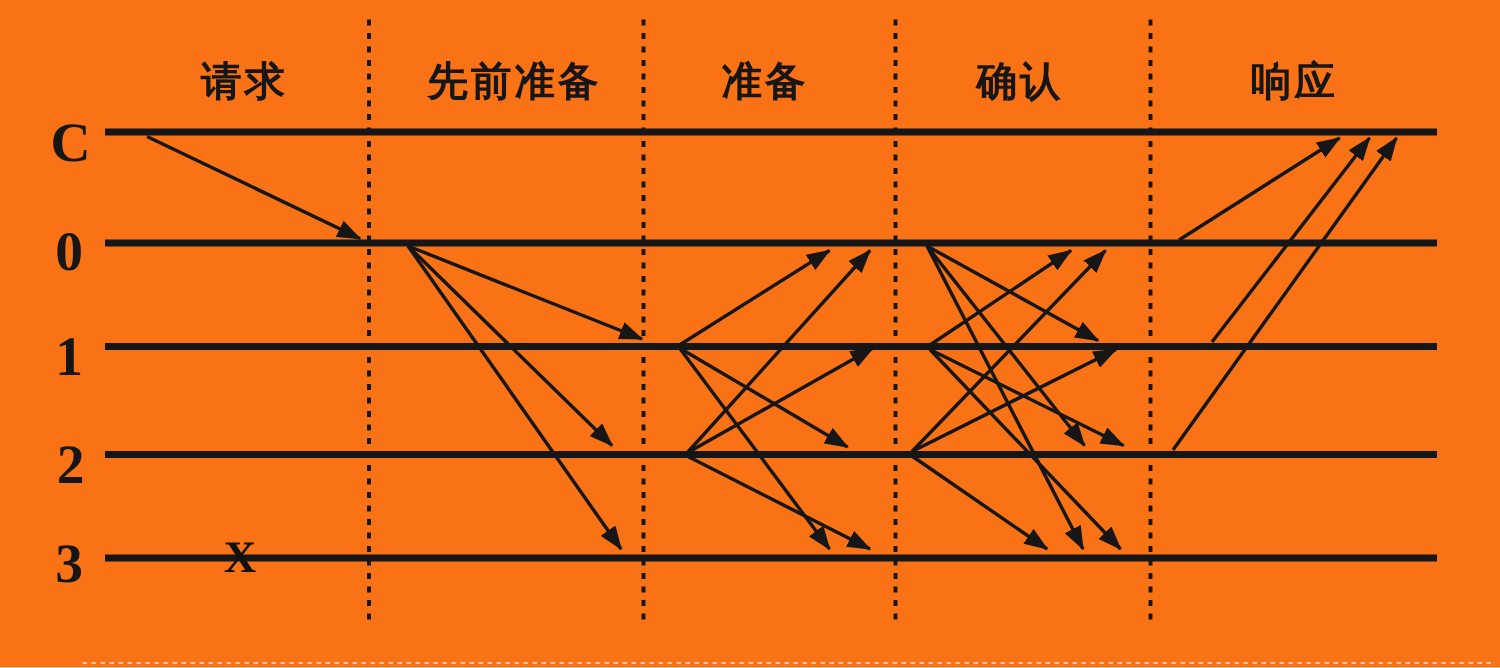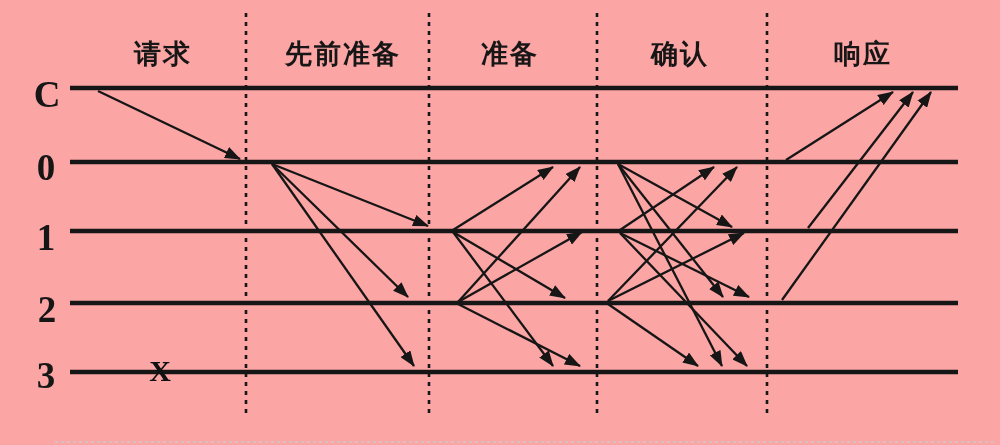--- a/index.html
+++ b/index.html
@@ -1,20 +1,20 @@
 <!DOCTYPE html>
 <html><head>
 <meta charset="utf-8">
 <style>
   html, body { margin: 0; padding: 0; background: #ffffff; }
   .stage {
     position: relative;
     width: 1000px;
     height: 445px;
-    background: #fca5a5;
+    background: #f97316;
     overflow: hidden;
     font-family: "Liberation Sans", sans-serif;
   }
   svg { display: block; }
   .phase-label {
     font-family: "Liberation Sans", sans-serif;
     font-size: 27px;
     font-weight: 700;
     fill: #161616;
     text-anchor: middle;

